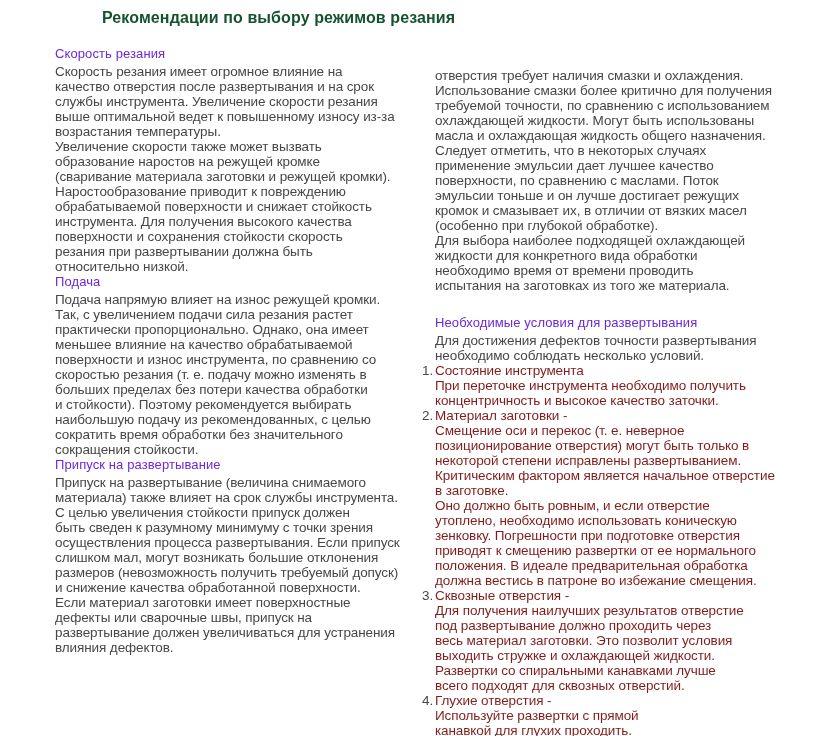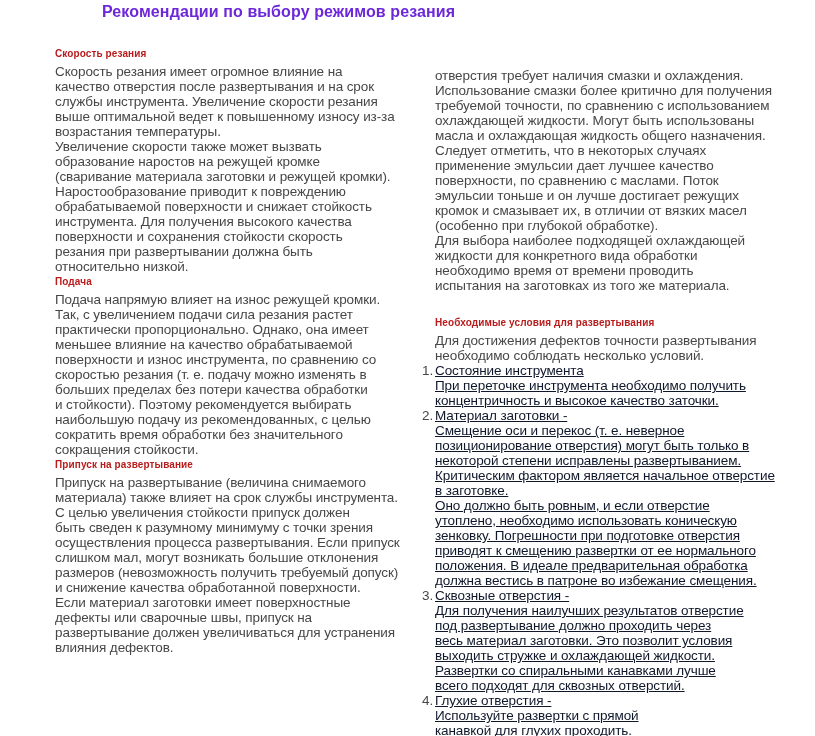--- a/index.html
+++ b/index.html
@@ -11,50 +11,50 @@
     width: 815px;
     height: 736px;
     position: relative;
     overflow: hidden;
     font-family: "Liberation Sans", sans-serif;
     -webkit-font-smoothing: antialiased;
   }
   .doc-title {
     position: absolute;
     left: 102px;
-    top: 3px;
+    top: 9px;
     margin: 0;
     font-size: 16px;
     line-height: 18px;
     font-weight: bold;
-    color: #6d28d9;
+    color: #14532d;
     letter-spacing: 0.1px;
     white-space: nowrap;
   }
   .col {
     position: absolute;
   }
   .col-left {
     left: 55px;
     top: 46px;
     width: 370px;
   }
   .col-right {
     left: 422px;
     top: 68px;
     width: 393px;
   }
   .col section { margin: 0; }
   .col-left section + section { margin-top: 0; }
   h2.sec-heading {
     margin: 0 0 2px 0;
-    font-size: 10px;
+    font-size: 13px;
     line-height: 16px;
-    font-weight: bold;
-    color: #b91c1c;
+    font-weight: normal;
+    color: #6d28d9;
     letter-spacing: 0.1px;
     white-space: nowrap;
   }
   p.sec-body, p.cont-text, p.sec-intro {
     margin: 0;
     font-size: 13.5px;
     line-height: 15px;
     color: #474747;
     letter-spacing: -0.1px;
     white-space: pre-line;
@@ -73,24 +73,23 @@
     width: 13px;
     font-size: 13.5px;
     line-height: 15px;
     color: #474747;
     letter-spacing: -0.1px;
   }
   .list-item .item-text {
     flex: 1 1 auto;
     font-size: 13.5px;
     line-height: 15px;
-    color: #0f172a;
+    color: #7f1d1d;
     letter-spacing: -0.1px;
     white-space: pre-line;
-    text-decoration: underline;
   }
 </style>
 </head>
 <body>
 
 <h1 class="doc-title">Рекомендации по выбору режимов резания</h1>
 
 <div class="col col-left">
   <section>
     <h2 class="sec-heading">Скорость резания</h2>

